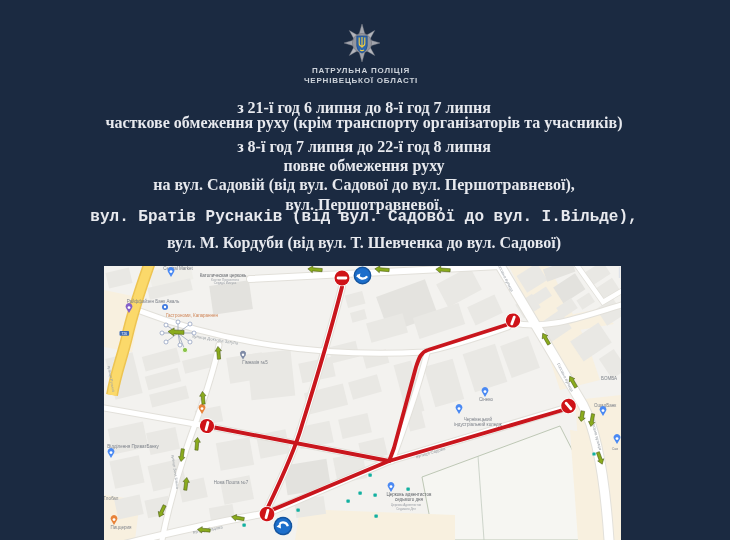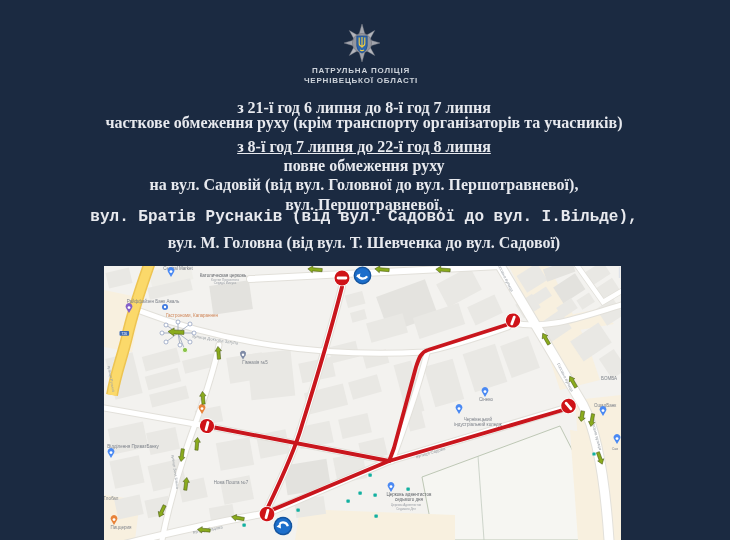--- a/index.html
+++ b/index.html
@@ -41,31 +41,31 @@
 </div>
 
 <div class="lgtxt" style="top:66px;">ПАТРУЛЬНА ПОЛІЦІЯ</div>
 
 <div class="lgtxt" style="top:76px;">ЧЕРНІВЕЦЬКОЇ ОБЛАСТІ</div>
 
 <div class="ann" id="l1" style="top:99px;">з 21-ї год 6 липня до 8-ї год 7 липня</div>
 
 <div class="ann" id="l2" style="top:114px;">часткове обмеження руху (крім транспорту організаторів та учасників)</div>
 
-<div class="ann" id="l3" style="top:137.6px;text-decoration:underline;">з 8-ї год 7 липня до 22-ї год 8 липня</div>
+<div class="ann" id="l3" style="top:137.6px;">з 8-ї год 7 липня до 22-ї год 8 липня</div>
 
 <div class="ann" id="l4" style="top:156.9px;">повне обмеження руху</div>
 
-<div class="ann" id="l5" style="top:176.2px;">на вул. Садовій (від вул. Головної до вул. Першотравневої),</div>
+<div class="ann" id="l5" style="top:176.2px;">на вул. Садовій (від вул. Садової до вул. Першотравневої),</div>
 
 <div class="ann" id="l6" style="top:195.5px;">вул. Першотравневої,</div>
 
 <div class="ann" id="l7" style="top:208px;font-family:Liberation Mono, monospace;">вул. Братів Руснаків (від вул. Садової до вул. І.Вільде),</div>
 
-<div class="ann" id="l8" style="top:234.1px;">вул. М. Головна (від вул. Т. Шевченка до вул. Садової)</div>
+<div class="ann" id="l8" style="top:234.1px;">вул. М. Кордуби (від вул. Т. Шевченка до вул. Садової)</div>
 
 <div style="position:absolute;left:104px;top:266px;width:517px;height:274px;">
 <svg width="517" height="274" viewBox="104 266 517 274" font-family="Liberation Sans, sans-serif">
 
   <rect x="104" y="266" width="517" height="274" fill="#f3f2ef"></rect>
 
   <polygon points="422,477 560,426 618,540 434,540" fill="#f6f6f2" stroke="#b7c2ae" stroke-width="0.9"></polygon>
   <path d="M478,456 L484,540" stroke="#c3cbc0" stroke-width="0.8" fill="none"></path>
 
   <g fill="#f8f0df">

